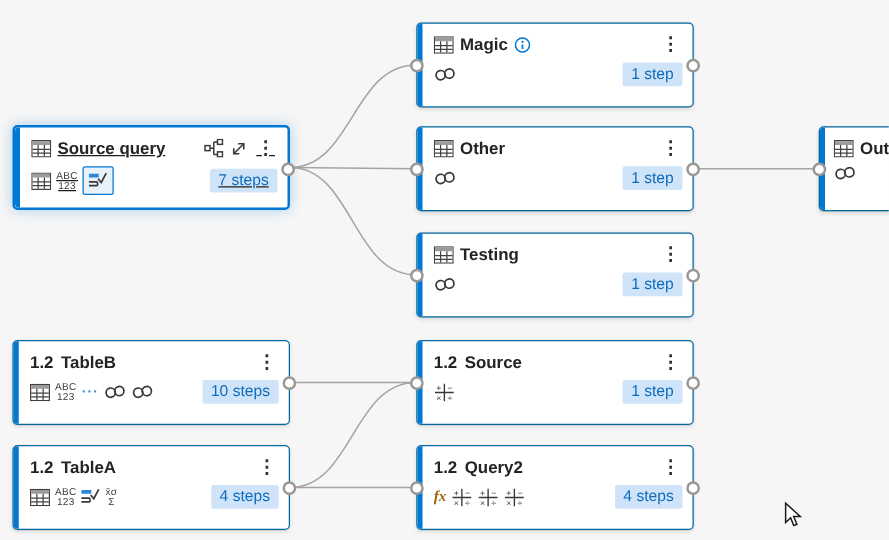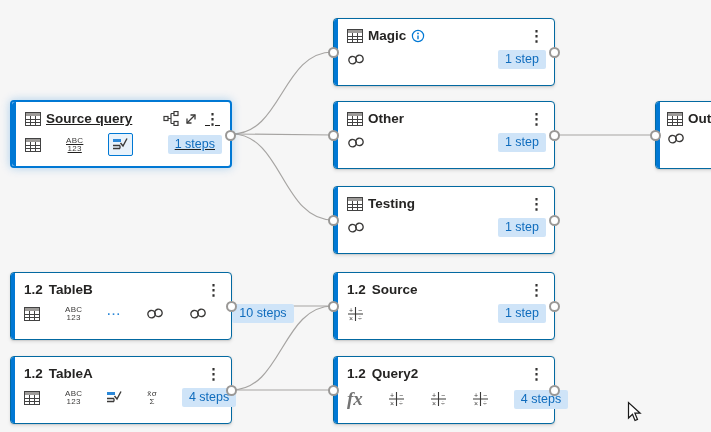--- a/index.html
+++ b/index.html
@@ -33,21 +33,21 @@
   }
   .title-row {
     display:flex; align-items:center; gap:5px;
     padding:9px 8px 0 13px;
     font-size:13.5px; font-weight:700; color:#252423;
     white-space:nowrap;
   }
   .title-row .spacer { flex:1; }
   .prefix { margin-right:1px; }
   .body-row {
-    display:flex; align-items:center; gap:25px;
+    display:flex; align-items:center; gap:4px;
     padding:7px 8px 0 13px;
   }
   .badge {
     margin-left:auto;
     background:#cfe4f8; color:#0f6cbd;
     font-size:12.5px; line-height:19px;
     padding:0 7px; border-radius:2px;
     white-space:nowrap;
   }
   .kebab {
@@ -59,21 +59,21 @@
     position:absolute; width:11px; height:11px;
     background:#ffffff; border:2px solid #9a9896;
     border-radius:50%; z-index:2;
   }
   .port.left  { left:-6px; top:28px; }
   .port.right { right:-6px; top:28px; }
   .abc123, .stats {
     font-size:8px; line-height:8px; color:#3b3a39;
     text-align:center; letter-spacing:.3px;
   }
-  .fx { font-family:"Liberation Serif","DejaVu Serif",serif; font-style:italic; font-size:19px; color:#737373; font-weight:700; }
+  .fx { font-family:"Liberation Serif","DejaVu Serif",serif; font-style:italic; font-size:12px; color:#a16207; font-weight:700; }
   .ellipsis { color:#2b88d8; font-size:11px; font-weight:700; letter-spacing:1px; line-height:10px; }
   .step-box {
     width:25px; height:23px;
     border:1px solid #0078d4; background:#e8f2fb; border-radius:2px;
     display:flex; align-items:center; justify-content:center;
   }
   .icon { display:inline-flex; align-items:center; justify-content:center; }
   #cursor { position:absolute; left:627px; top:401px; z-index:10; }
 </style>
 </head>
@@ -133,21 +133,21 @@
         </svg>
     </span>
     <span class="abc123"><span>ABC</span><br><span>123</span></span>
     <span class="step-box">
       <svg width="15" height="15" viewBox="0 0 15 15">
           <rect x="0" y="2" width="8" height="3" fill="#2b88d8"></rect>
           <path d="M0,8.5 H7 M7,8.5 V11.5 M0,11.5 H7" stroke="#3b3a39" stroke-width="1.3" fill="none"></path>
           <path d="M7.5,6 L10,9 L14,1.5" stroke="#3b3a39" stroke-width="1.4" fill="none"></path>
         </svg>
     </span>
-    <span class="badge">1 steps</span>
+    <span class="badge">7 steps</span>
   </div>
   <span class="port right"></span>
 </div>
 
 <div class="card" style="left:333px;top:18px;">
   <div class="accent"></div>
   <div class="title-row">
     <span class="icon">
       <svg width="16" height="14" viewBox="0 0 16 14">
           <rect x="0.5" y="0.5" width="15" height="13" fill="none" stroke="#424242"></rect>

